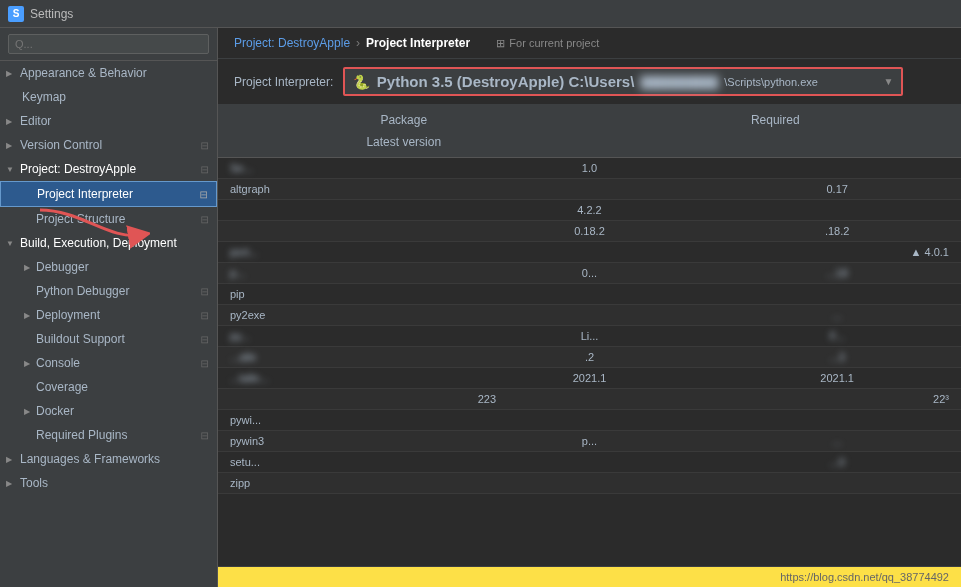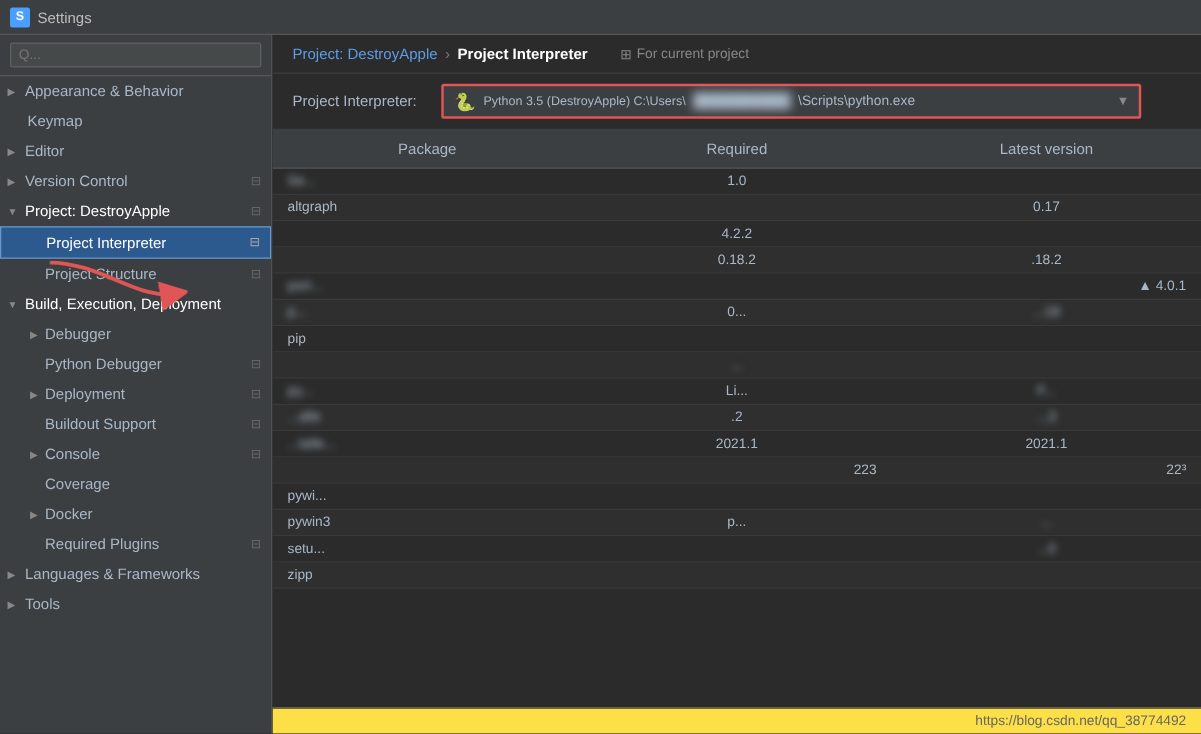--- a/index.html
+++ b/index.html
@@ -120,21 +120,21 @@
       align-items: center;
       gap: 4px;
       font-size: 11px;
     }
 
     
     .interpreter-row {
       padding: 8px 16px;
       display: flex;
       align-items: center;
-      gap: 20px;
+      gap: 10px;
       border-bottom: 1px solid #3c3f41;
     }
     .interpreter-label {
       font-size: 12px;
       color: #a9b7c6;
       white-space: nowrap;
     }
     .interpreter-dropdown {
       flex: 1;
       background: #3c3f41;
@@ -159,21 +159,21 @@
 
     
     .packages-area {
       flex: 1;
       overflow: hidden;
       display: flex;
       flex-direction: column;
     }
     .table-header {
       display: grid;
-      grid-template-columns: 1fr 1fr 1fr;
+      grid-template-columns: 1fr 1fr;
       background: #3c3f41;
       border-bottom: 1px solid #555;
       padding: 4px 0;
     }
     .table-header-cell {
       text-align: center;
       font-size: 12px;
       color: #a9b7c6;
       padding: 4px 8px;
     }
@@ -334,21 +334,21 @@
       <div class="breadcrumb-meta">
         <span>⊞</span>
         <span>For current project</span>
       </div>
     </div>
 
     <div class="interpreter-row">
       <span class="interpreter-label">Project Interpreter:</span>
       <div class="interpreter-dropdown">
         <span class="python-emoji">🐍</span>
-        <span style="font-size:10px;color:#a9b7c6;">Python 3.5 (DestroyApple) C:\Users\</span>
+        <span style="font-size:15px;color:#a9b7c6;font-weight:bold;">Python 3.5 (DestroyApple) C:\Users\</span>
         <span style="filter:blur(4px);font-size:11px;color:#a9b7c6;">██████████</span>
         <span style="font-size:11px;color:#a9b7c6;">\Scripts\python.exe</span>
         <span class="interpreter-dropdown-arrow">▼</span>
       </div>
     </div>
 
     <div class="packages-area">
       <div class="table-header">
         <div class="table-header-cell">Package</div>
         <div class="table-header-cell">Required</div>
@@ -384,41 +384,42 @@
             <div class="table-cell blurred">p...</div>
             <div class="table-cell" style="text-align: center;">0...</div>
             <div class="table-cell blurred" style="text-align: center;">...18</div>
           </div>
           <div class="table-row">
             <div class="table-cell">pip</div>
             <div class="table-cell" style="text-align: center;"></div>
             <div class="table-cell blurred" style="text-align: center;"></div>
           </div>
           <div class="table-row">
+            <div class="table-cell">py2exe</div>
             <div class="table-cell" style="text-align: center;"></div>
             <div class="table-cell blurred" style="text-align: center;">...</div>
           </div>
           <div class="table-row">
             <div class="table-cell blurred">py...</div>
             <div class="table-cell" style="text-align: center;">Li...</div>
             <div class="table-cell blurred" style="text-align: center;">F...</div>
           </div>
           <div class="table-row">
             <div class="table-cell blurred">...alle</div>
             <div class="table-cell" style="text-align: center;">.2</div>
             <div class="table-cell blurred" style="text-align: center;">...3</div>
           </div>
           <div class="table-row">
             <div class="table-cell blurred">...talle...</div>
             <div class="table-cell" style="text-align: center;">2021.1</div>
             <div class="table-cell" style="text-align: center;">2021.1</div>
           </div>
           <div class="table-row">
             <div class="table-cell blurred"></div>
-            <div class="table-cell" style="text-align: right;">223</div>
+            <div class="table-cell" style="text-align: left;">223</div>
             <div class="table-cell" style="text-align: right;">22³</div>
           </div>
           <div class="table-row">
             <div class="table-cell">pywi...</div>
             <div class="table-cell" style="text-align: center;"></div>
             <div class="table-cell blurred" style="text-align: center;"></div>
           </div>
           <div class="table-row">
             <div class="table-cell">pywin3</div>
             <div class="table-cell" style="text-align: center;">p...</div>

